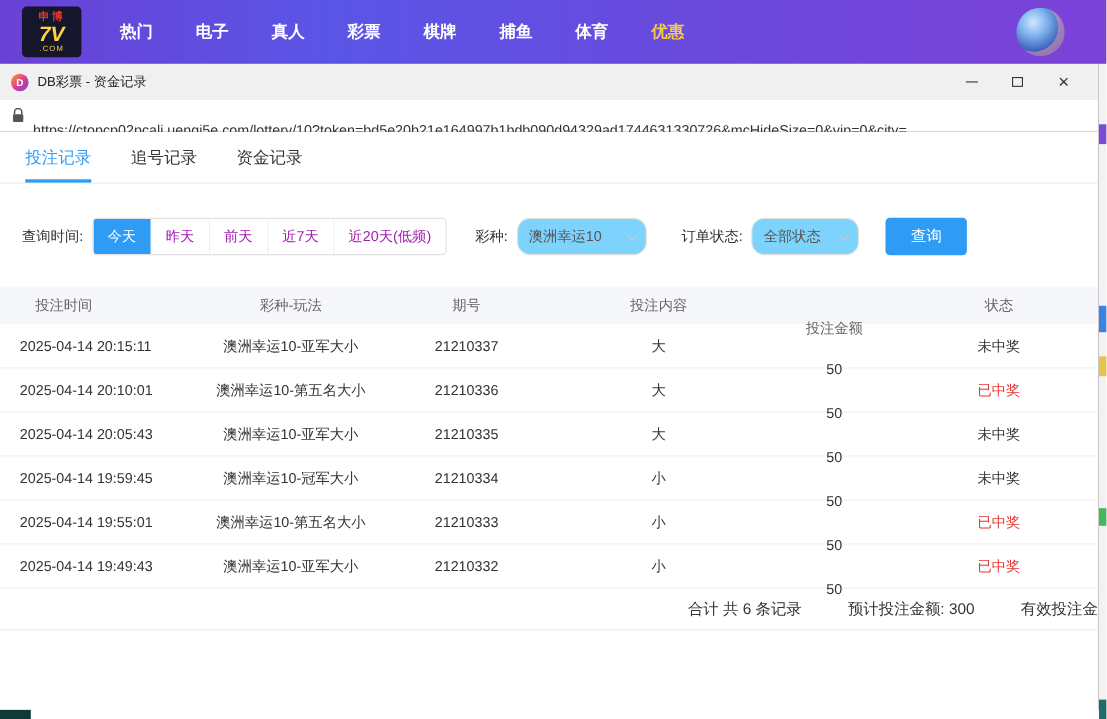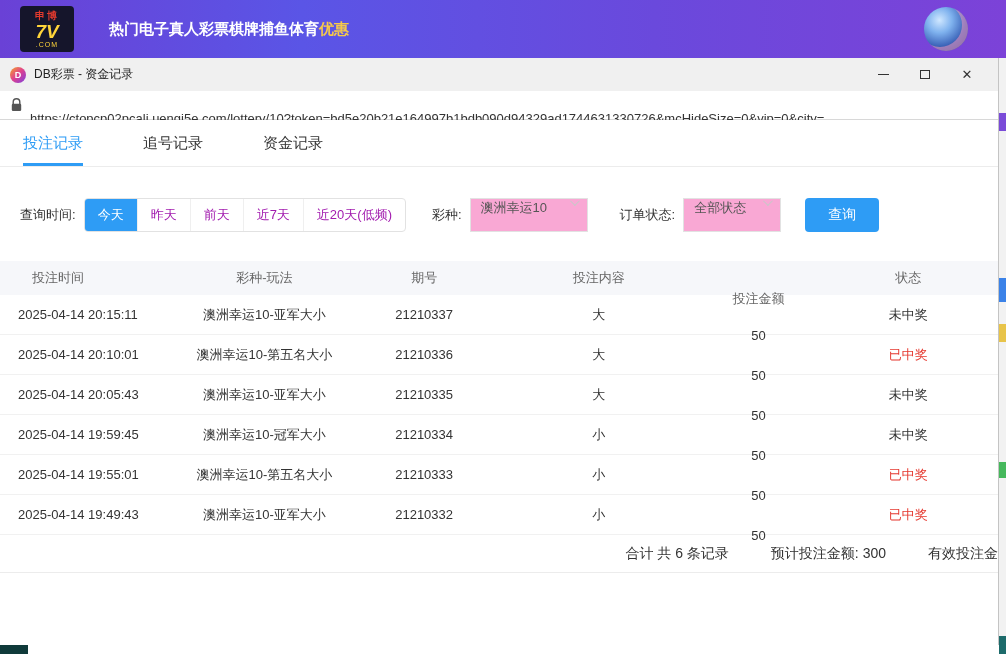--- a/index.html
+++ b/index.html
@@ -10,21 +10,21 @@
   
   .topnav { position:absolute; top:0; left:0; width:100%; height:58px; z-index:6;
             background:linear-gradient(90deg,#6a41d6 0%,#5a55e6 30%,#6a49dc 65%,#7c42d8 100%);
             display:flex; align-items:center; padding:0 20px; }
   .logo { width:54px; height:46px; background:#15152b; border-radius:4px;
           display:flex; flex-direction:column; align-items:center; justify-content:center;
           line-height:1; cursor:pointer; }
   .logo-top { color:#e33a2e; font-size:10px; font-weight:bold; letter-spacing:2px; }
   .logo-mid { color:#ffd43a; font-size:19px; font-weight:800; font-style:italic; margin-top:1px; }
   .logo-bot { color:#ffd43a; font-size:7px; letter-spacing:1px; }
-  .navitems { display:flex; margin-left:35px; }
+  .navitems { display:flex; gap:39px; margin-left:35px; }
   .navitems a { color:#fff; font-size:15px; font-weight:600; text-decoration:none; cursor:pointer; }
   .navitems a.gold { color:#f6c94a; }
   .avatar { margin-left:auto; margin-right:18px; width:44px; height:44px; border-radius:50%;
             background:radial-gradient(circle at 35% 30%, #cfe7ff 0%, #7fb2ee 30%, #3b63b8 62%, #1d3a7a 100%);
             box-shadow:inset -6px -4px 0 rgba(240,150,190,.55); cursor:pointer; }
 
   
   .edge-right { position:absolute; top:58px; right:0; width:7px; bottom:0; background:#f2f2f2; z-index:1; }
   .edge-right .blk { position:absolute; left:0; width:7px; }
   .blk-purple { top:55px; height:18px; background:#7a4bd8; }
@@ -50,36 +50,36 @@
   .wc.close { font-size:13px; }
 
   .urlbar { height:29px; display:flex; align-items:center; padding:0 11px; background:#fff;
             border-bottom:1px solid #d8d8d8; flex:0 0 auto; cursor:text; }
   .lock { flex:0 0 auto; margin-right:8px; display:flex; }
   .url-text { font-size:13px; color:#333; white-space:nowrap; overflow:hidden;margin-top:27px; }
 
   .content { flex:1; background:#fff; overflow:hidden; position:relative; }
 
   
-  .tabs { display:flex; gap:60px; padding:0 23px; height:47px; align-items:stretch; border-bottom:1px solid #ececec; }
+  .tabs { display:flex; gap:36px; padding:0 23px; height:47px; align-items:stretch; border-bottom:1px solid #ececec; }
   .tab { display:flex; align-items:center; font-size:15px; color:#333; position:relative; cursor:pointer; }
   .tab.active { color:var(--accent,#2e9cf5); }
   .tab.active::after { content:""; position:absolute; left:0; right:0; bottom:0; height:3px; background:var(--accent,#2e9cf5); }
 
   
   .filters { display:flex; align-items:center; padding:0 20px; margin-top:30px; height:36px; font-size:13px; color:#333; }
   .flabel { flex:0 0 auto; }
   .flabel.ml { margin-left:26px; }
   .flabel.ml2 { margin-left:32px; }
   .seg { display:flex; border:1px solid #e2e2e2; border-radius:4px; overflow:hidden; margin-left:8px; height:34px; }
   .seg .opt { padding:0 13px; line-height:32px; border-left:1px solid #efefef; color:#a21caf; cursor:pointer; white-space:nowrap; }
   .seg .opt:first-child { border-left:none; }
   .seg .opt.active { background:var(--accent,#2e9cf5); color:#fff; }
-  .select { display:flex; justify-content:space-between; border:1px solid #e2e2e2;
-            border-radius:0; height:34px; padding:0 10px; margin-left:8px; color:#555; cursor:pointer; background:#f9a8d4; }
+  .select { display:flex; align-items:center; justify-content:space-between; border:1px solid #e2e2e2;
+            border-radius:12px; height:34px; padding:0 10px; margin-left:8px; color:#555; cursor:pointer; background:#7dd3fc; }
   .select.lottery { width:118px; }
   .select.status { width:98px; }
   .chev { width:7px; height:7px; border-right:1.5px solid #c8c8c8; border-bottom:1.5px solid #c8c8c8;
           transform:rotate(45deg) translateY(-2px); margin-left:8px; flex:0 0 auto; }
   .query-btn { margin-left:24px; width:74px; height:34px; background:var(--accent,#2e9cf5); color:#fff;
                border:none; border-radius:4px; font-size:14px; cursor:pointer; font-family:inherit; }
 
   
   .table { margin-top:28px; }
   .thead { display:flex; background:#f6f7fa; height:34px; align-items:center; color:#666; font-size:13px; }

